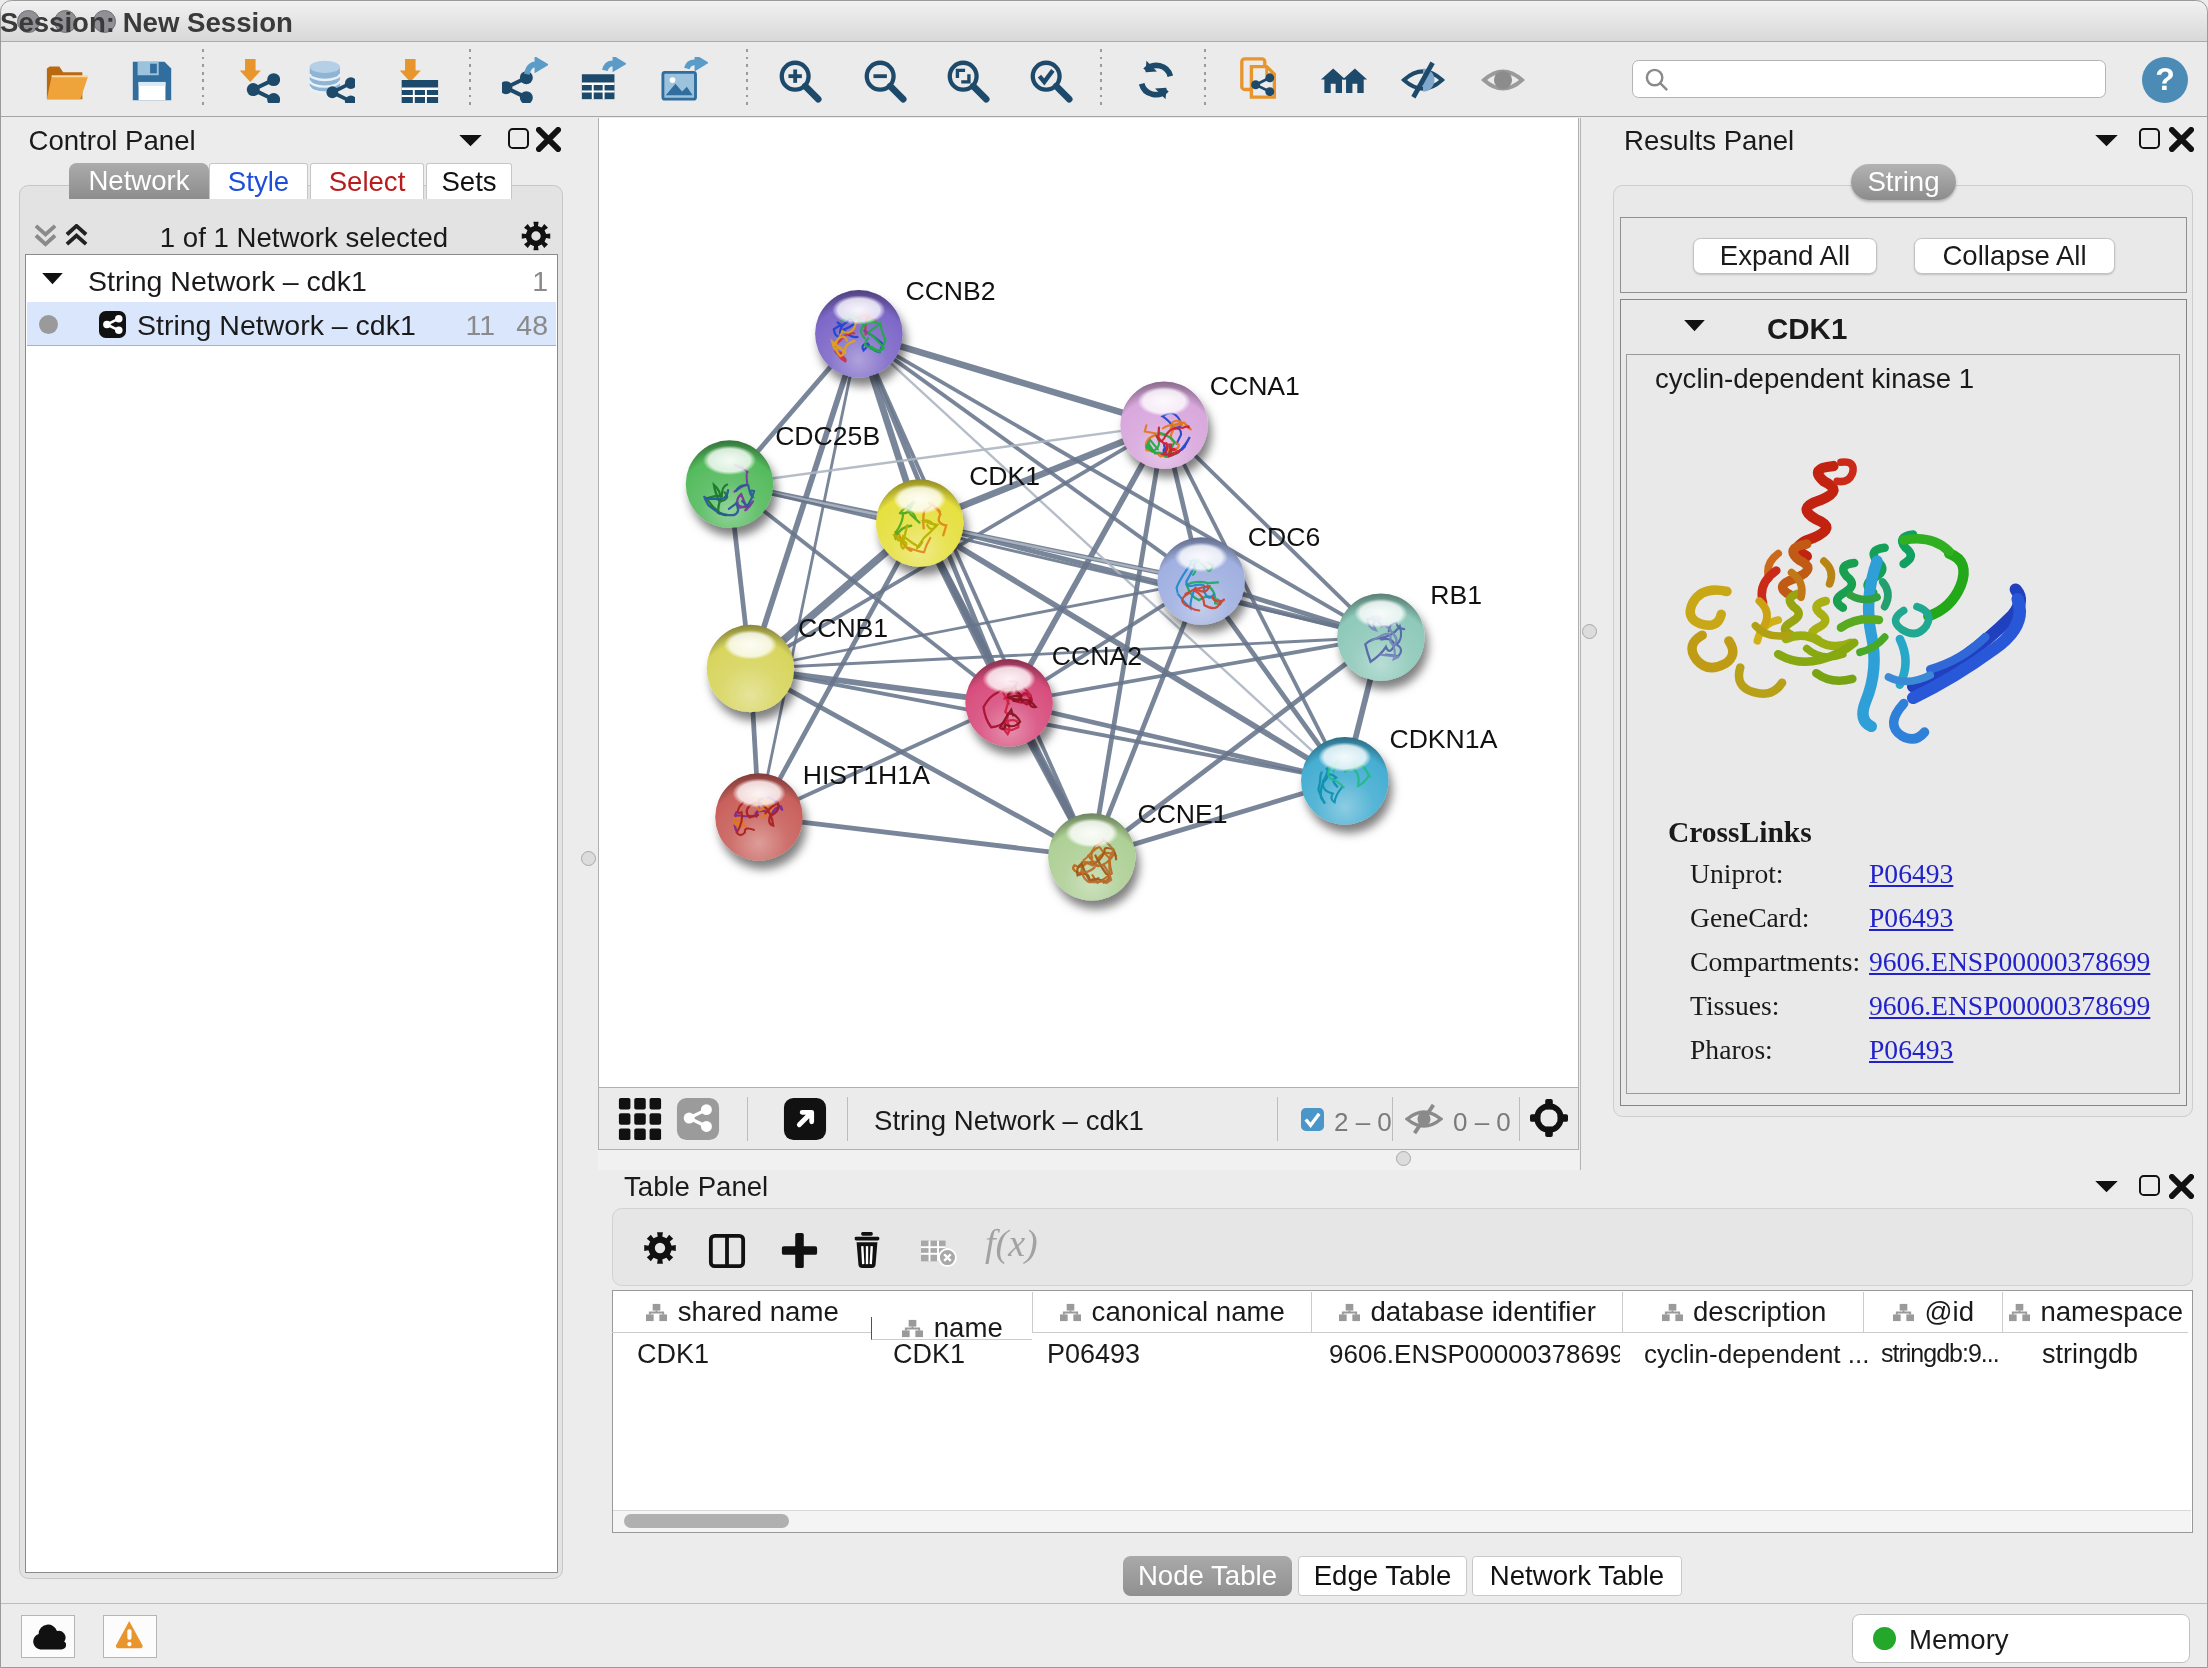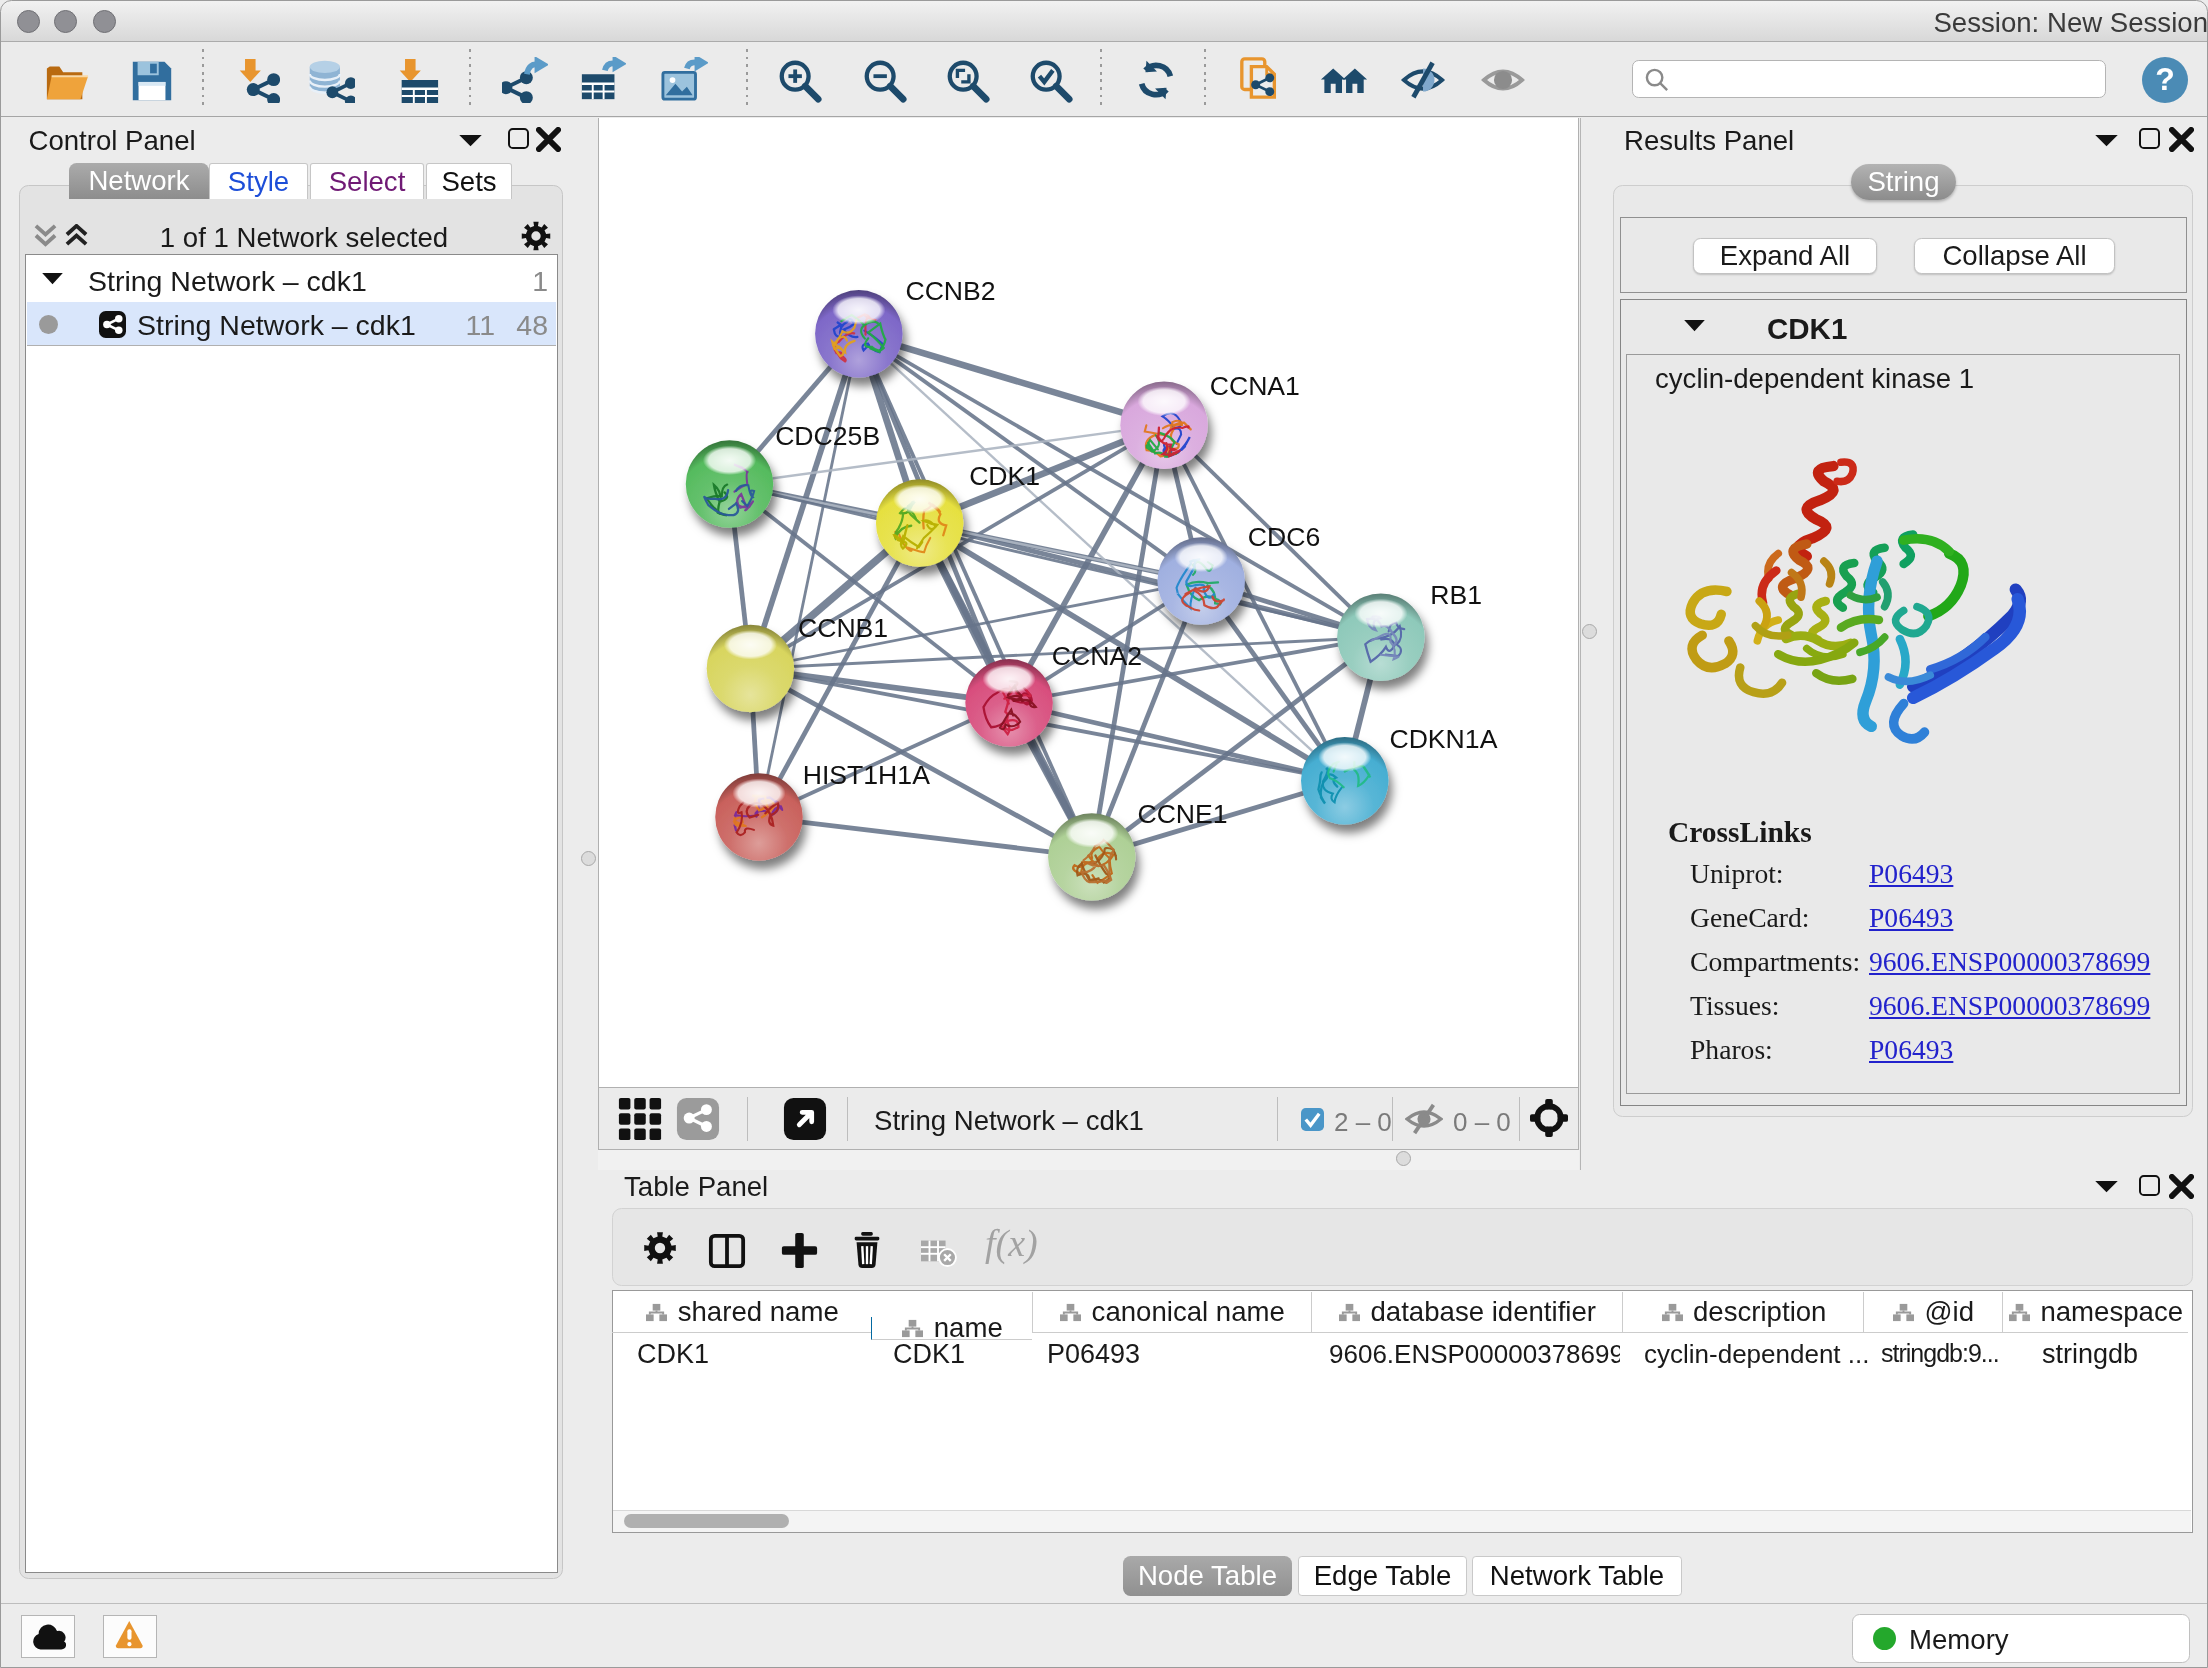--- a/index.html
+++ b/index.html
@@ -5,21 +5,21 @@
 font-family:"Liberation Sans",sans-serif;font-size:27.6px;color:#1a1a1a;position:relative}
 .abs{position:absolute}
 .ser{font-family:"Liberation Serif",serif}
 </style></head><body>
 
 <div class="abs" style="left:0;top:0;width:2208px;height:1668px;border:1.9px solid #9a9a9a;border-radius:11.4px 11.4px 0 0;z-index:99;pointer-events:none"></div>
 <div class="abs" style="left:0;top:0;width:2208px;height:42px;background:linear-gradient(#f2f2f2,#d8d8d8);border-bottom:1px solid #ababab;border-radius:11.4px 11.4px 0 0"></div>
 <div class="abs" style="left:17px;top:9.5px;width:23px;height:23px;border-radius:50%;background:#909095;border:1.4px solid #707075"></div>
 <div class="abs" style="left:54px;top:9.5px;width:23px;height:23px;border-radius:50%;background:#909095;border:1.4px solid #707075"></div>
 <div class="abs" style="left:93px;top:9.5px;width:23px;height:23px;border-radius:50%;background:#909095;border:1.4px solid #707075"></div>
-<div class="abs" style="left:0;top:6.7px;width:2208px;text-align:right;font-size:27.6px;font-weight:400;color:#3a3a3a">Session: New Session</div>
+<div class="abs" style="left:0;top:6.7px;width:2208px;text-align:left;font-size:27.6px;font-weight:700;color:#3a3a3a">Session: New Session</div>
 <div class="abs" style="left:0;top:42px;width:2208px;height:75px;background:#ebebeb;border-bottom:1px solid #a5a5a5"></div>
 <svg style="position:absolute;left:44px;top:57px" width="46" height="46" viewBox="0 0 48 48">
     <path d="M3 12 L3 44 L40 44 L40 16 L20 16 L16 10 L6 10 Z" fill="#b96a10"></path>
     <path d="M8 20 L46 20 L38 44 L3 44 Z" fill="#efa33b"></path>
     <path d="M8 20 L46 20" stroke="#f8d9a8" stroke-width="2"></path>
   </svg>
 <svg style="position:absolute;left:128px;top:57px" width="48" height="48" viewBox="0 0 50 50">
     <path d="M5 5 H38 L45 12 V45 H5 Z" fill="#316e9e"></path>
     <rect x="10" y="5" width="22" height="14" fill="#9cc3dd"></rect>
     <rect x="23" y="7" width="7" height="10" fill="#316e9e"></rect>
@@ -146,21 +146,21 @@
 <div class="abs" style="left:28.5px;top:125px;font-size:27.6px">Control Panel</div>
 <svg style="position:absolute;left:458px;top:133px" width="25" height="15" viewBox="0 0 26 16">
     <path d="M1 2 L13 14 L25 2 Z" fill="#111"></path>
   </svg>
 <div class="abs" style="left:508px;top:128px;width:21px;height:21px;border:2.9px solid #111;border-radius:4.8px"></div>
 <svg style="position:absolute;left:536px;top:127px" width="25" height="25" viewBox="0 0 26 26">
     <path d="M3 3 L23 23 M23 3 L3 23" stroke="#111" stroke-width="6" stroke-linecap="round"></path>
   </svg>
 <div class="abs" style="left:69px;top:163px;width:140px;height:36px;z-index:5;background:linear-gradient(#ababab,#8d8d8d);border-radius:7.6px 7.6px 0 0;color:#ffffff;text-align:center;line-height:36px;font-size:27.6px">Network</div>
 <div class="abs" style="left:209px;top:163px;width:99px;height:36px;z-index:5;background:#ffffff;border:1px solid #c6c6c6;border-bottom:none;border-radius:2.9px 2.9px 0 0;color:#1d4ed8;text-align:center;line-height:36px;font-size:27.6px">Style</div>
-<div class="abs" style="left:310px;top:163px;width:114px;height:36px;z-index:5;background:#ffffff;border:1px solid #c6c6c6;border-bottom:none;border-radius:2.9px 2.9px 0 0;color:#701a75;text-align:center;line-height:36px;font-size:27.6px">Select</div>
+<div class="abs" style="left:310px;top:163px;width:114px;height:36px;z-index:5;background:#ffffff;border:1px solid #c6c6c6;border-bottom:none;border-radius:2.9px 2.9px 0 0;color:#b91c1c;text-align:center;line-height:36px;font-size:27.6px">Select</div>
 <div class="abs" style="left:426px;top:163px;width:86px;height:36px;z-index:5;background:#ffffff;border:1px solid #c6c6c6;border-bottom:none;border-radius:2.9px 2.9px 0 0;color:#111;text-align:center;line-height:36px;font-size:27.6px">Sets</div>
 <div class="abs" style="left:19px;top:185px;width:544px;height:1394px;background:#e3e3e3;border:1px solid #c6c6c6;border-radius:9.5px"></div>
 <svg style="position:absolute;left:34px;top:224px" width="23" height="23" viewBox="0 0 24 24">
     <path d="M2 2 L12 11 L22 2" fill="none" stroke="#8a8a8a" stroke-width="4"></path>
     <path d="M2 12 L12 21 L22 12" fill="none" stroke="#8a8a8a" stroke-width="4"></path>
   </svg>
 <svg style="position:absolute;left:65px;top:224px" width="23" height="23" viewBox="0 0 24 24">
     <path d="M2 11 L12 2 L22 11" fill="none" stroke="#222222" stroke-width="4"></path>
     <path d="M2 21 L12 12 L22 21" fill="none" stroke="#222222" stroke-width="4"></path>
   </svg>

